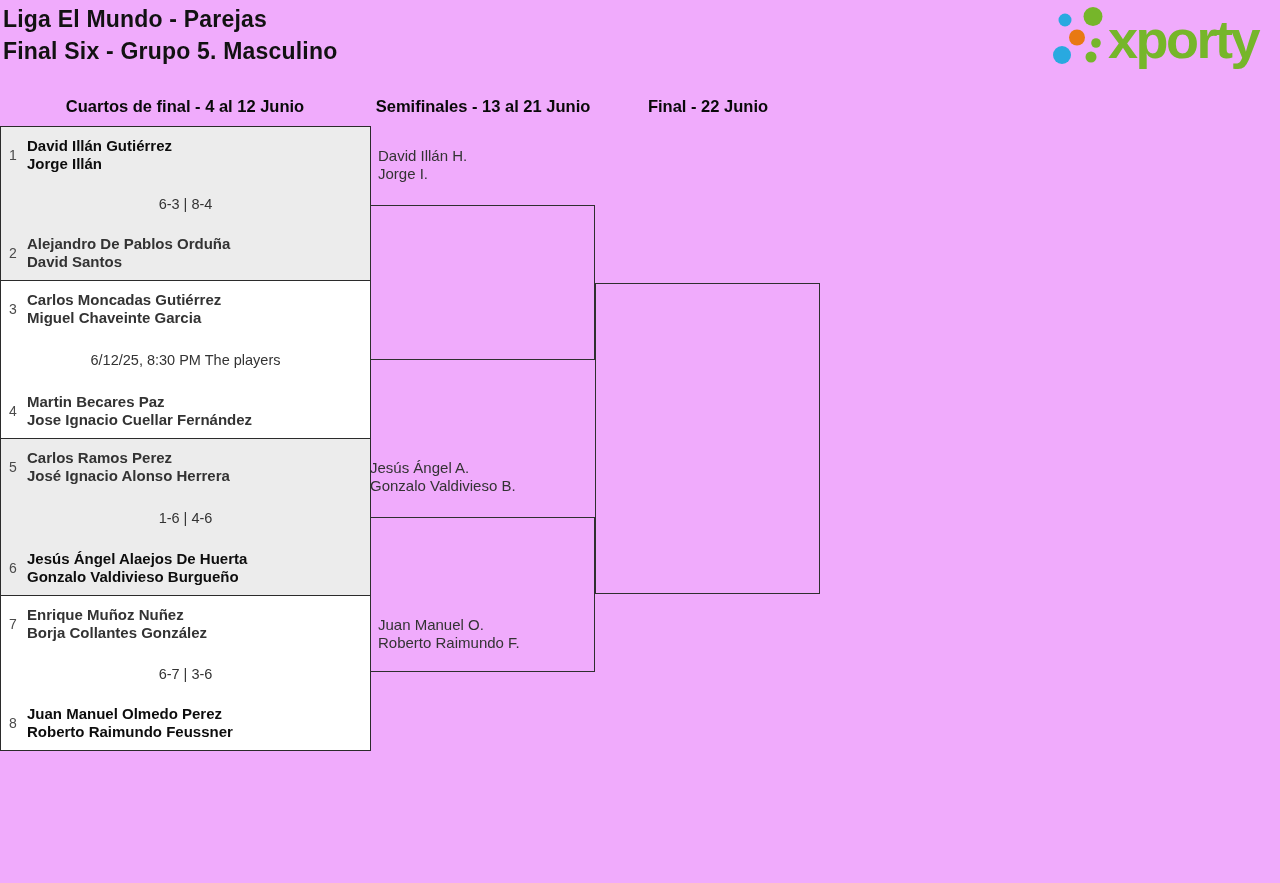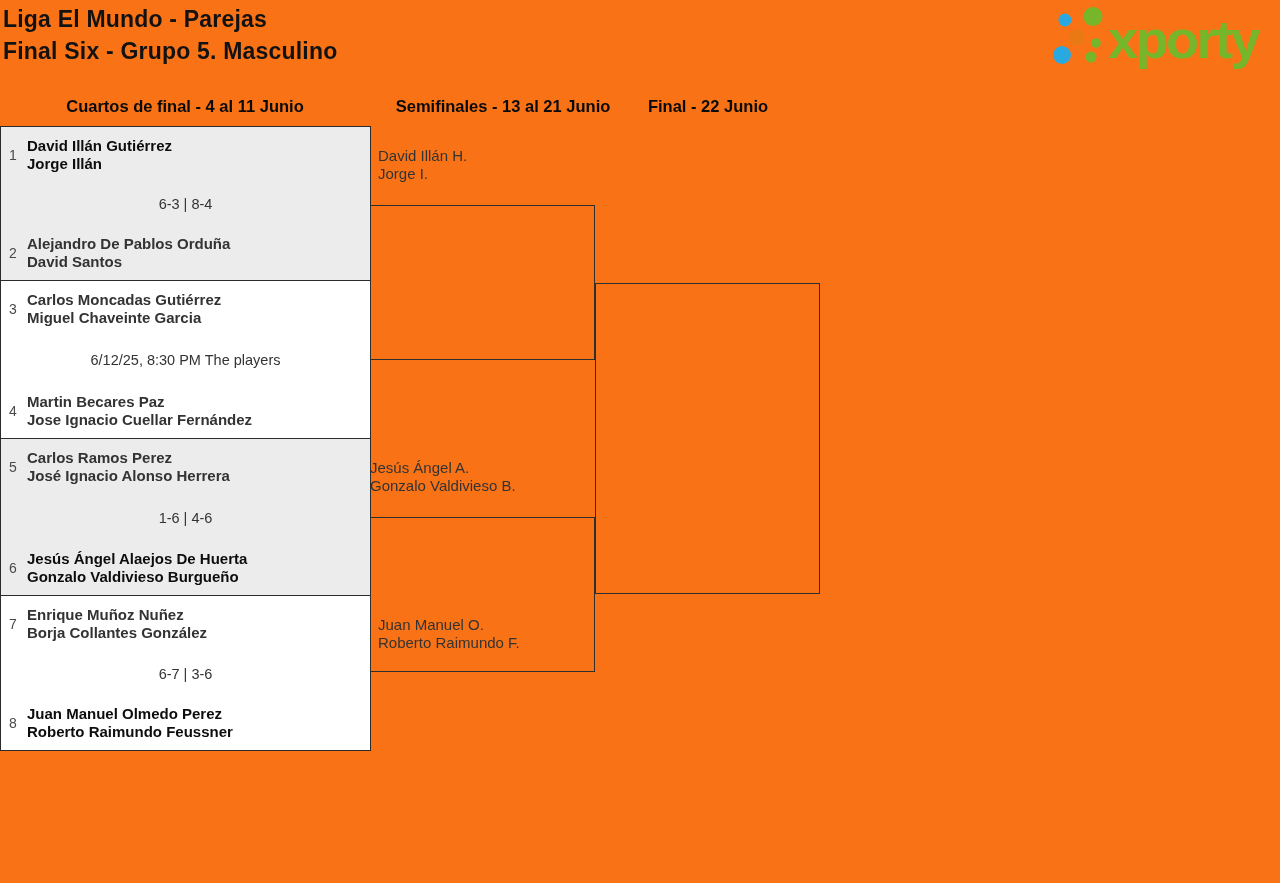--- a/index.html
+++ b/index.html
@@ -1,21 +1,21 @@
 <!DOCTYPE html>
 <html><head>
 <meta charset="utf-8">
 <style>
   * { margin: 0; padding: 0; box-sizing: border-box; }
   html, body { background: #fff; }
   .page {
     position: relative;
     width: 1280px;
     height: 883px;
-    background: #f97316;
+    background: #f0abfc;
     font-family: "Liberation Sans", "DejaVu Sans", sans-serif;
     color: #333;
     overflow: hidden;
   }
 
   
   .title {
     position: absolute;
     left: 3px;
     top: 3px;
@@ -45,21 +45,21 @@
   .round-header {
     position: absolute;
     top: 97px;
     transform: translateX(-50%);
     font-size: 16.5px;
     font-weight: 700;
     color: #0a0a0a;
     white-space: nowrap;
   }
   .rh-1 { left: 185px; }
-  .rh-2 { left: 483px; margin-left: 20px; }
+  .rh-2 { left: 483px; }
   .rh-3 { left: 708px; }
 
   
   .qf-block {
     position: absolute;
     left: 0;
     width: 371px;
     border: 1px solid #2b2b2b;
     background: #ffffff;
     display: flex;
@@ -138,21 +138,21 @@
       <circle cx="19" cy="18" r="6.5" fill="#29a9e0"></circle>
       <circle cx="47" cy="14.5" r="9.5" fill="#76b62a"></circle>
       <circle cx="31" cy="35.5" r="8" fill="#e87913"></circle>
       <circle cx="50" cy="41" r="4.8" fill="#76b62a"></circle>
       <circle cx="16" cy="53" r="9" fill="#29a9e0"></circle>
       <circle cx="45" cy="55" r="5.5" fill="#76b62a"></circle>
     </g>
     <text x="62" y="56" fill="#76b62a">xporty</text>
   </svg>
 
-  <div class="round-header rh-1">Cuartos de final - 4 al 11 Junio</div>
+  <div class="round-header rh-1">Cuartos de final - 4 al 12 Junio</div>
   <div class="round-header rh-2">Semifinales - 13 al 21 Junio</div>
   <div class="round-header rh-3">Final - 22 Junio</div>
 
   <div class="qf-block qf-1 shaded">
     <div class="team-row">
       <span class="seed">1</span>
       <div class="names winner">
         <div>David Illán Gutiérrez</div>
         <div>Jorge Illán</div>
       </div>

